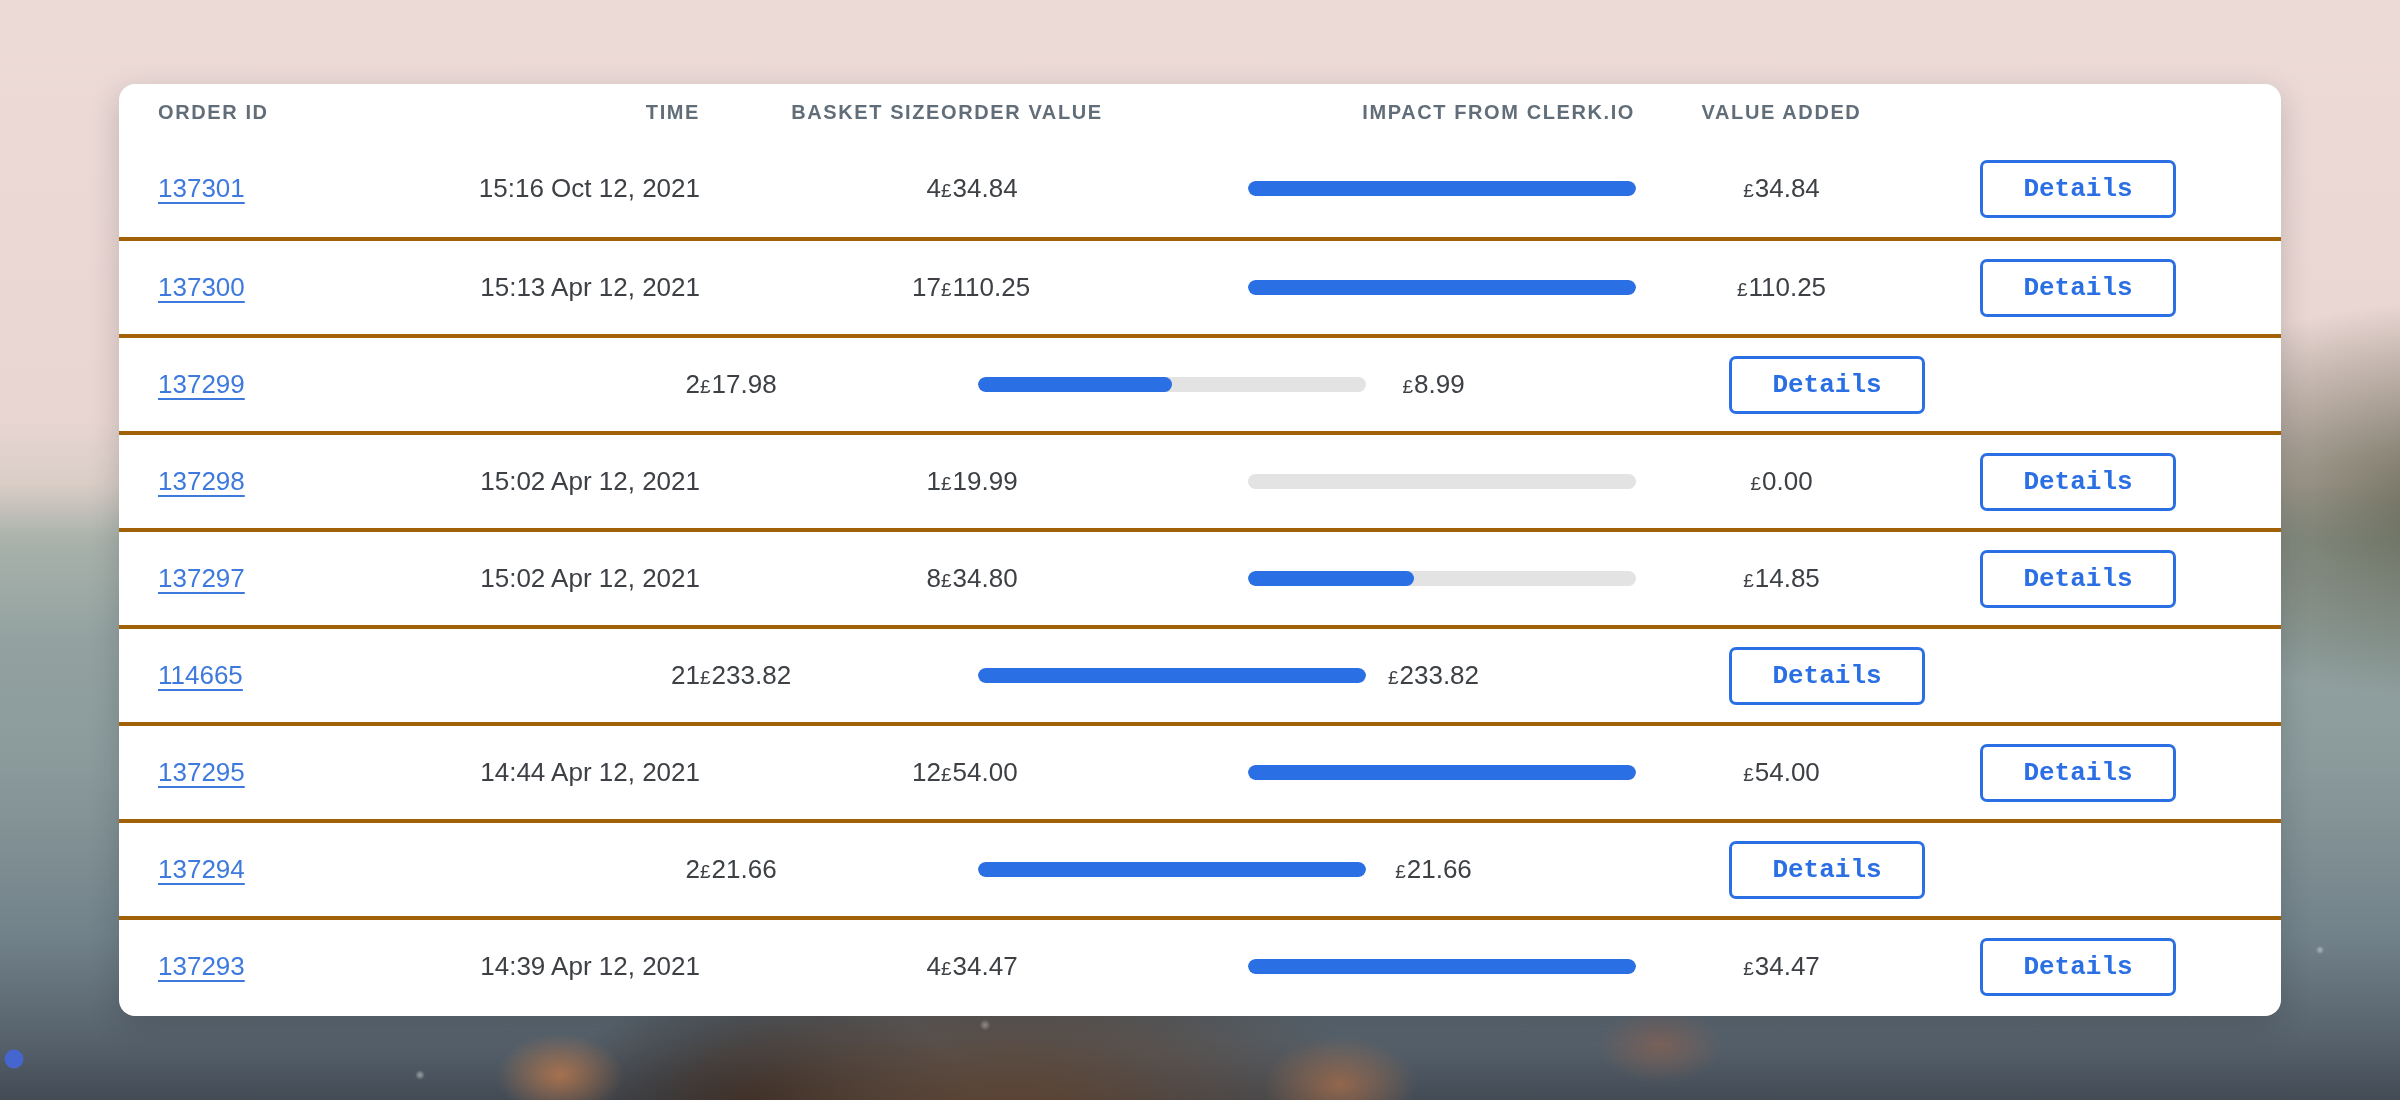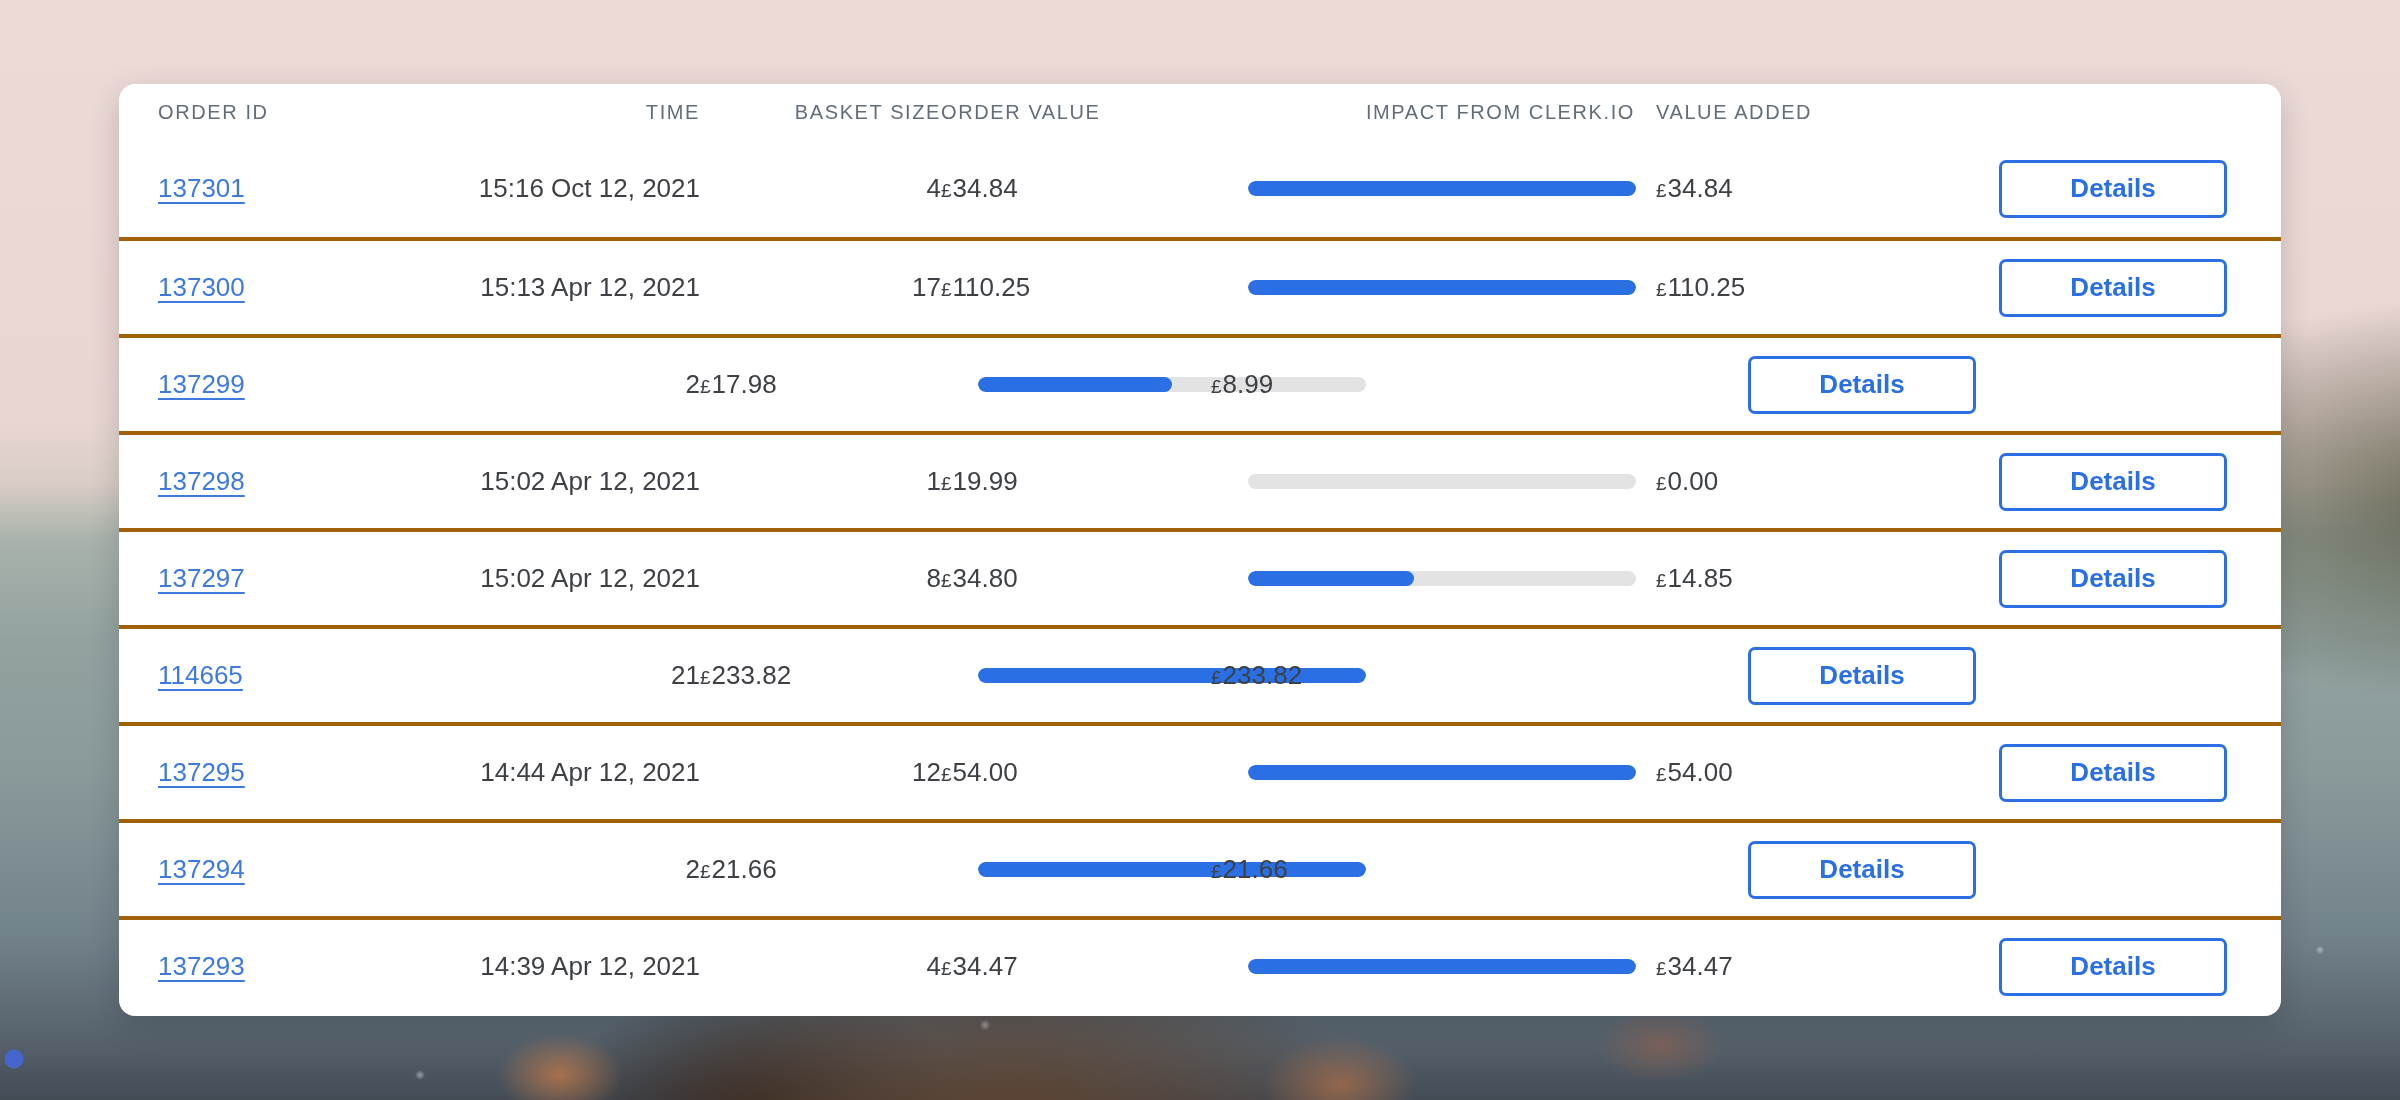--- a/index.html
+++ b/index.html
@@ -51,38 +51,39 @@
     align-items: center;
   }
 
   .thead { height: 56px; }
 
   .th {
     font-size: 20px;
     letter-spacing: 1.6px;
     color: var(--header-text, #616e79);
     white-space: nowrap;
+    font-weight: bold;
   }
 
   .row { height: 97px; }
   .row + .row { border-top: 4px solid #a16207; }
 
   .td {
     font-size: 26px;
     color: var(--body-text, #3d4145);
     white-space: nowrap;
   }
 
   .c-id     { padding-left: 39px; text-align: left; }
   .c-time   { text-align: right; }
   .c-basket { text-align: right; }
   .c-value  { }
   .c-impact { padding-left: 37px; }
   .th.c-impact { padding-left: 0; padding-right: 21px; text-align: right; }
-  .c-added  { text-align: left; }
+  .c-added  { text-align: center; }
   .c-actions{ text-align: left; }
 
   .order-link {
     color: var(--link-blue, #3e79dd);
     text-decoration: underline;
     text-underline-offset: 5px;
     text-decoration-thickness: 2px;
     cursor: pointer;
   }
 
@@ -99,27 +100,27 @@
   }
   .bar-fill {
     height: 100%;
     width: 0%;
     background: var(--accent-blue, #2b6fe4);
     border-radius: 8px;
   }
 
   .details-btn {
     display: block;
-    margin-left: 92px;
-    width: 228px; height: 58px;
+    margin-left: 73px;
+    width: 196px; height: 58px;
     background: #ffffff;
     border: 3px solid var(--accent-blue, #2b6fe4);
     border-radius: 7px;
     color: var(--accent-blue, #2b6fe4);
-    font-family: Liberation Sans, sans-serif;
+    font-family: Liberation Mono, monospace;
     font-size: 26px;
     font-weight: bold;
     cursor: pointer;
   }
 </style>
 </head>
 <body>
 
 <div class="backdrop"></div>
 

